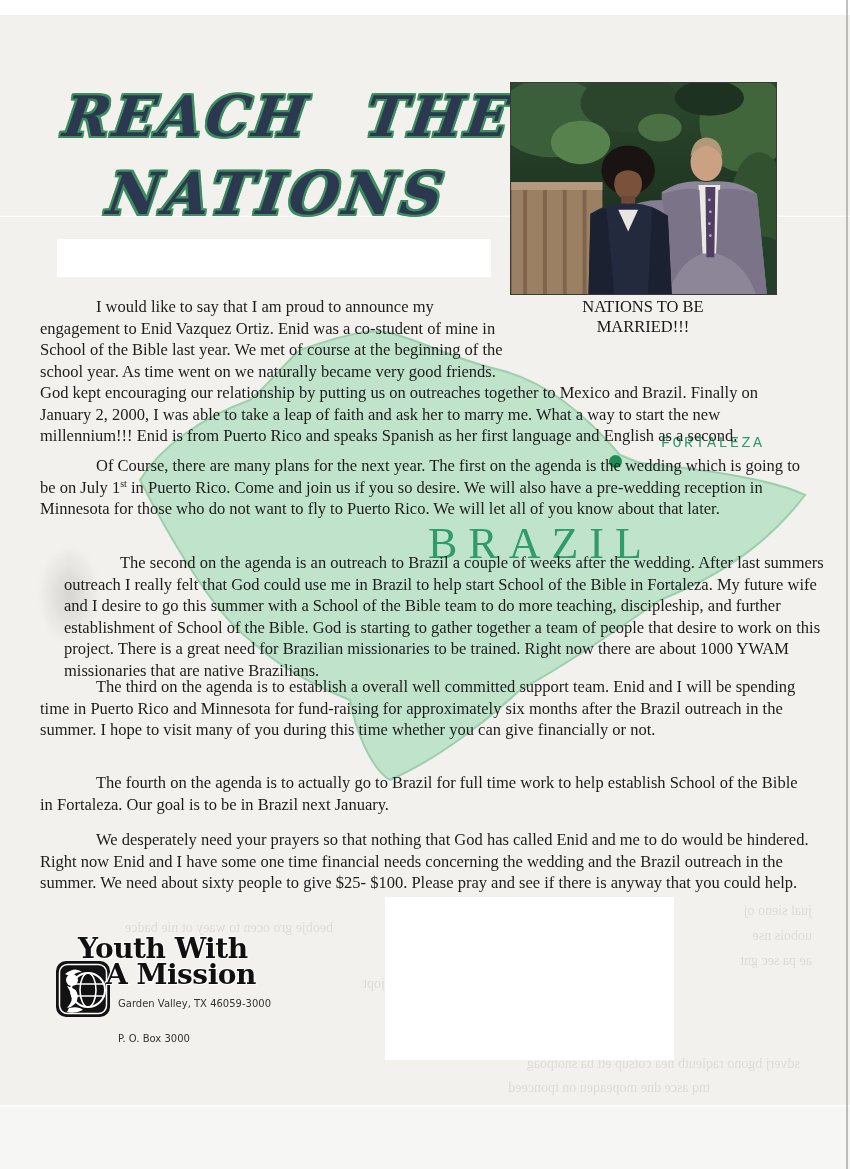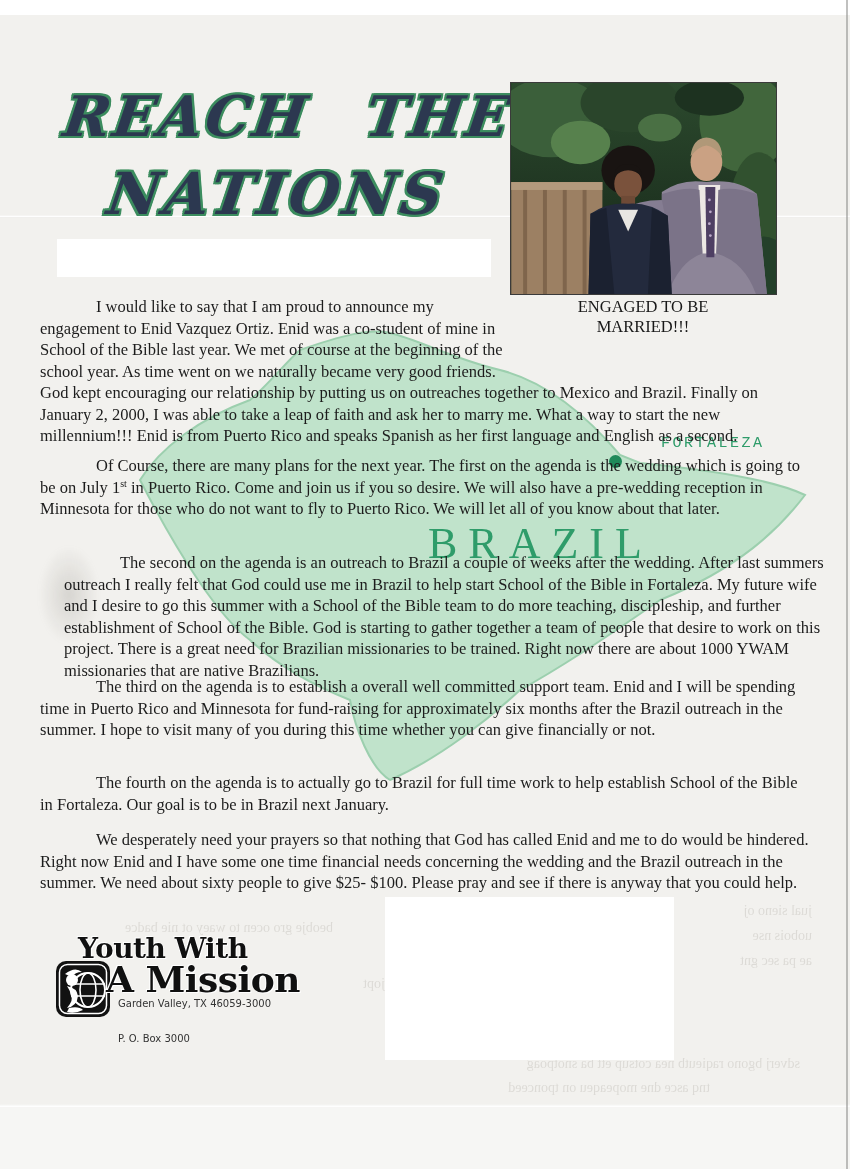--- a/index.html
+++ b/index.html
@@ -68,21 +68,21 @@
   .bl4{left:330px;top:976px;width:55px;}
   .bl5{left:120px;top:1056px;width:680px;}
   .bl6{left:230px;top:1080px;width:480px;}
 
   
   .logo-icon{position:absolute;left:55px;top:960px;width:56px;height:58px;}
   .logo-name{position:absolute;font-family:"DejaVu Serif",serif;font-weight:bold;
              color:#101010;letter-spacing:-.5px;z-index:3;
              text-shadow:1px 1px 0 #ffffff,-1px -1px 0 #ffffff;}
   .logo-name1{left:78px;top:932px;font-size:28px;}
-  .logo-name2{left:106px;top:958px;font-size:36px;text-align:right;}
+  .logo-name2{left:106px;top:958px;font-size:28px;text-align:right;}
   .logo-addr{position:absolute;font-family:"DejaVu Sans",sans-serif;font-size:10px;color:#333;z-index:3;}
   .addr1{left:118px;top:985px;margin-top:48px;}
   .addr2{left:118px;top:998px;}
 </style>
 </head>
 <body>
 
 <div class="page">
 
   <div class="smudge"></div>
@@ -160,21 +160,21 @@
       <ellipse cx="118" cy="102" rx="14" ry="16" fill="#7a523c"></ellipse>
       <path d="M104,95 Q104,82 118,82 Q132,82 132,95 Q126,88 118,88 Q110,88 104,95 Z" fill="#191412"></path>
       <rect x="111" y="114" width="14" height="10" fill="#6e4a36"></rect>
       <path d="M80,132 Q98,120 118,122 Q138,120 158,134 L162,213 L78,213 Z" fill="#232a3d"></path>
       <polygon points="108,128 128,128 118,150" fill="#e8e6e2"></polygon>
       <path d="M80,132 L96,126 L104,213 L78,213 Z" fill="#1b2130"></path>
       <path d="M158,134 L142,126 L138,213 L162,213 Z" fill="#1b2130"></path>
     </svg>
   </div>
   <div class="photo-caption">
-    <div>ENGAGED TO BE</div>
+    <div>NATIONS TO BE</div>
     <div>MARRIED!!!</div>
   </div>
 
   <div class="redact1"></div>
   <div class="redact2"></div>
 
   <div class="para p1">
     <span class="p1-spacer"></span><span>I would like to say that I am proud to announce my engagement to Enid Vazquez Ortiz.  Enid was a co-student of mine in School of the Bible last year.  We met of course at the beginning of the school year.  As time went on we naturally became very good friends.  God kept encouraging our relationship by putting us on outreaches together to Mexico and Brazil.  Finally on January 2, 2000, I was able to take a leap of faith and ask her to marry me.  What a way to start the new millennium!!!   Enid is from Puerto Rico and speaks Spanish as her first language and English as a second.</span>
   </div>
   <div class="para p2">

